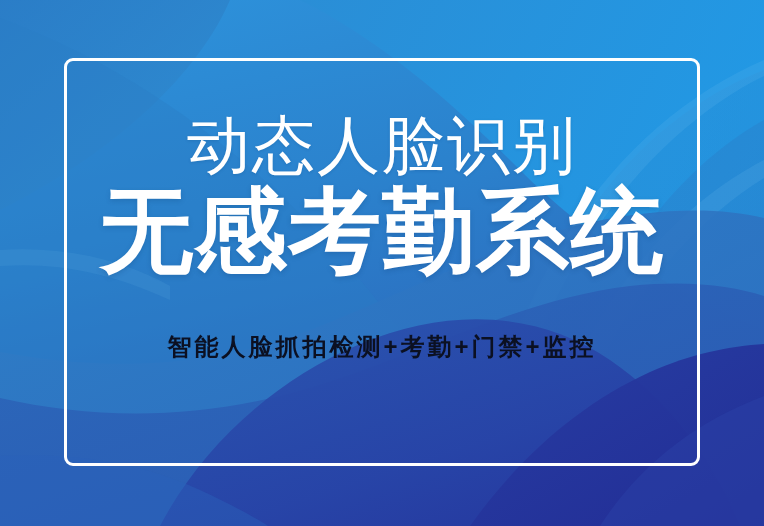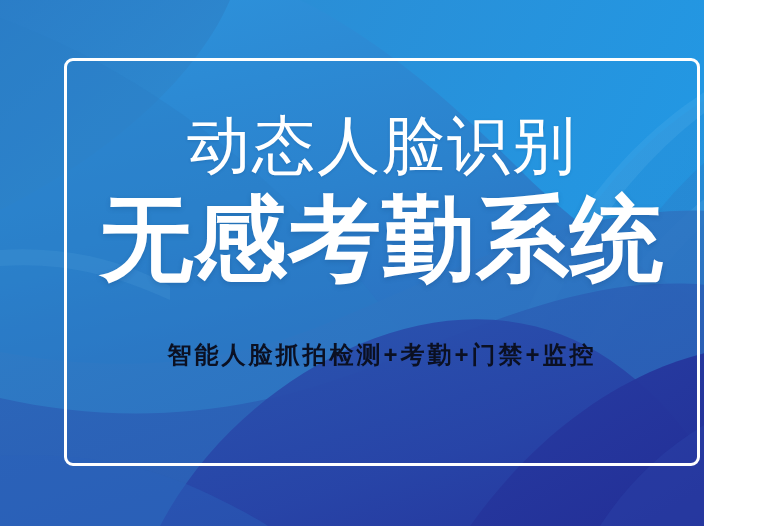--- a/index.html
+++ b/index.html
@@ -5,21 +5,21 @@
   html, body {
     margin: 0;
     padding: 0;
     background: #ffffff;
   }
   body {
     font-family: "Liberation Sans", "DejaVu Sans", sans-serif;
   }
   .banner {
     position: relative;
-    width: 704px;
+    width: 764px;
     height: 526px;
     overflow: hidden;
     background: #2a86cf;
   }
   .bg-svg {
     position: absolute;
     top: 0; left: 0;
     width: 764px;
     height: 526px;
     display: block;
@@ -50,21 +50,20 @@
     margin-top: 110px;
     font-size: 63px;
     line-height: 1.12;
     font-weight: 300;
     color: #ffffff;
     letter-spacing: 2px;
     white-space: nowrap;
     text-shadow: 0 1px 3px rgba(12,60,110,0.18);
   }
   .title-line-2 {
-    margin-top: 8px;
     font-size: 93px;
     line-height: 1.08;
     font-weight: 700;
     color: #ffffff;
     letter-spacing: 1px;
     white-space: nowrap;
     text-shadow: 0 2px 5px rgba(12,60,110,0.22);
   }
   .subtitle {
     margin-top: 52px;

